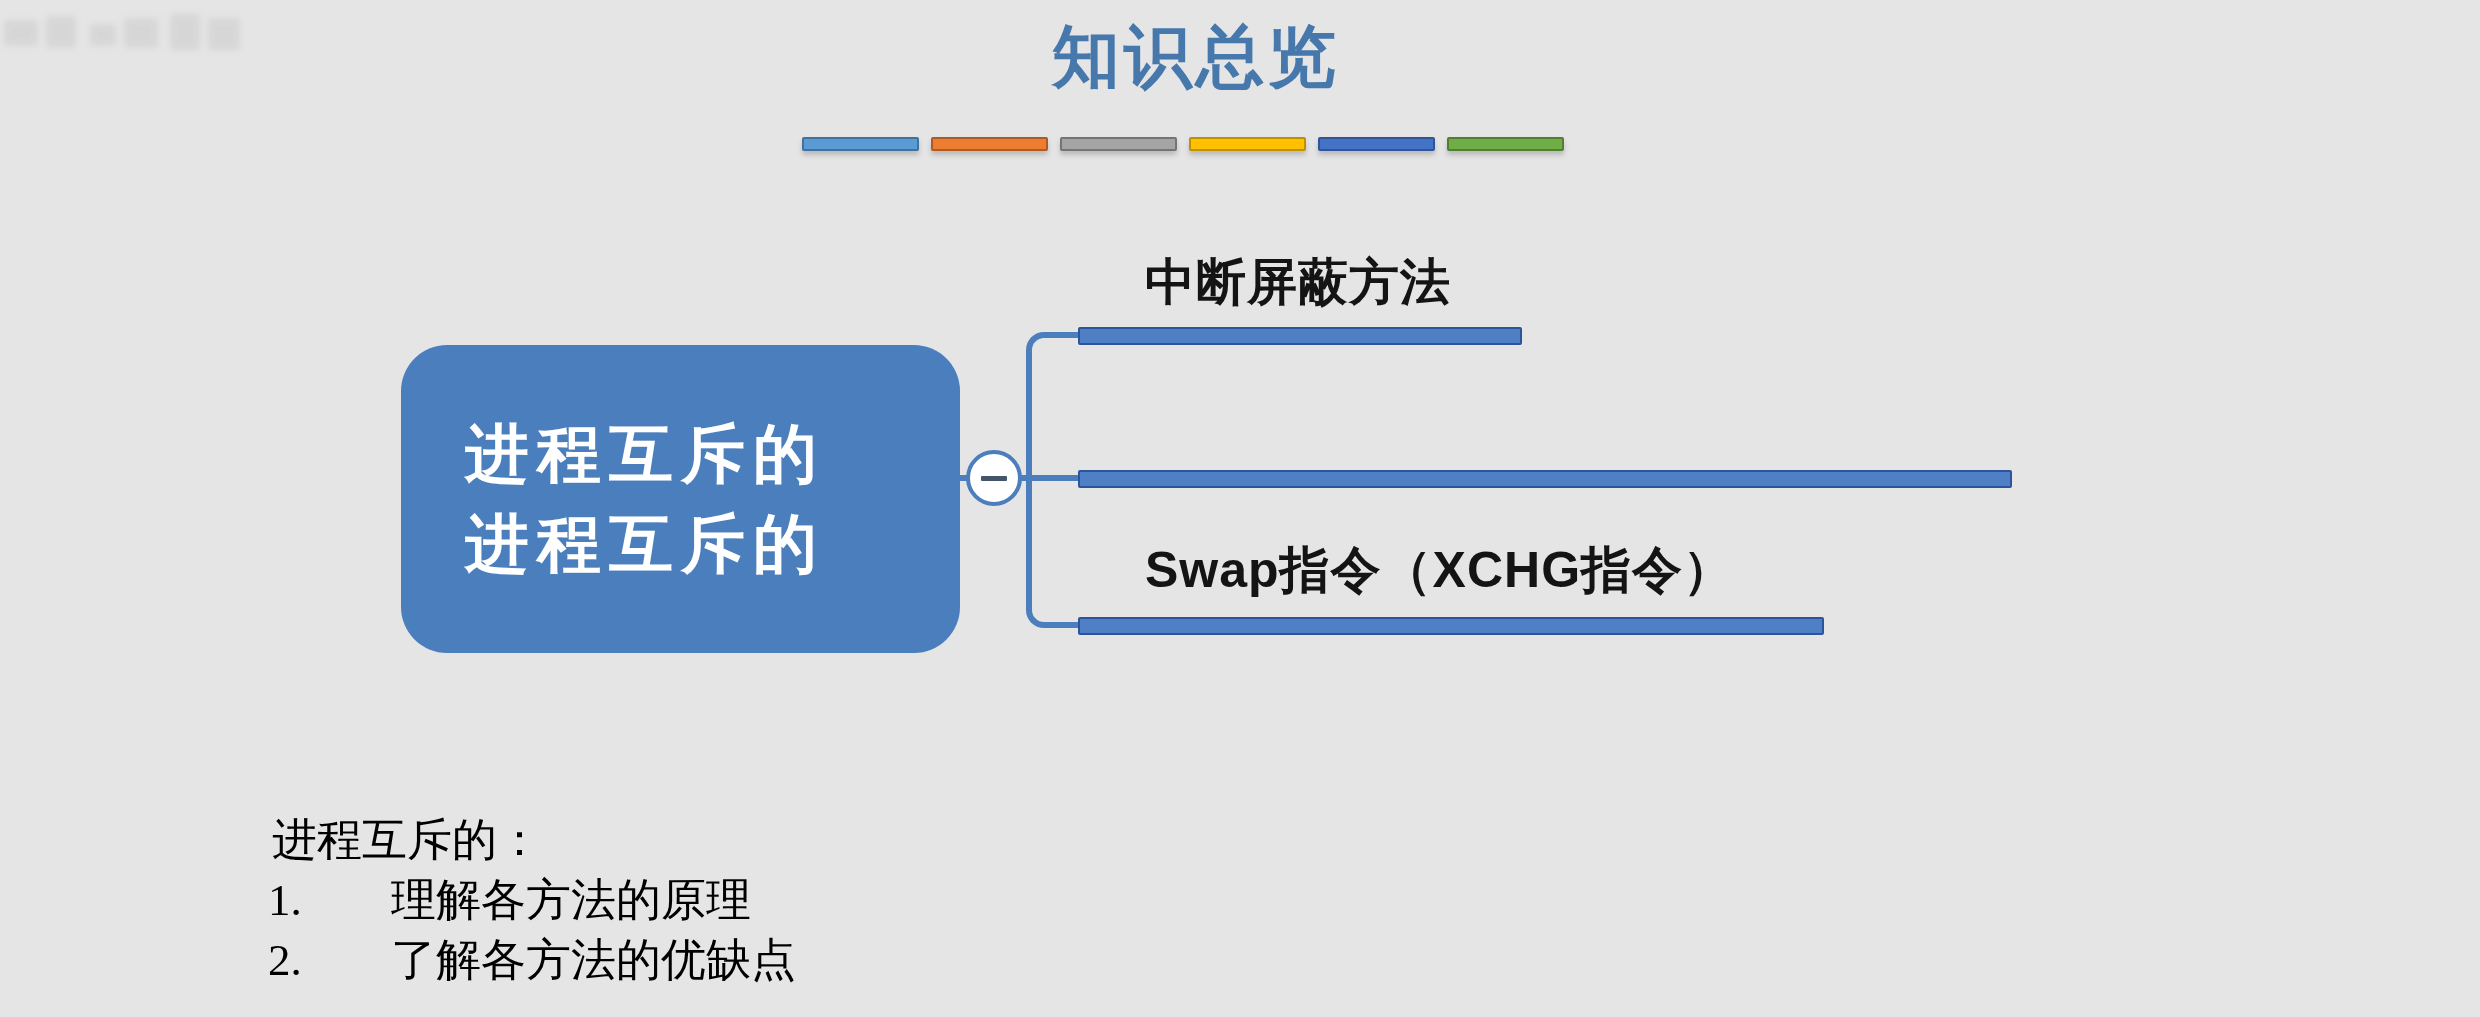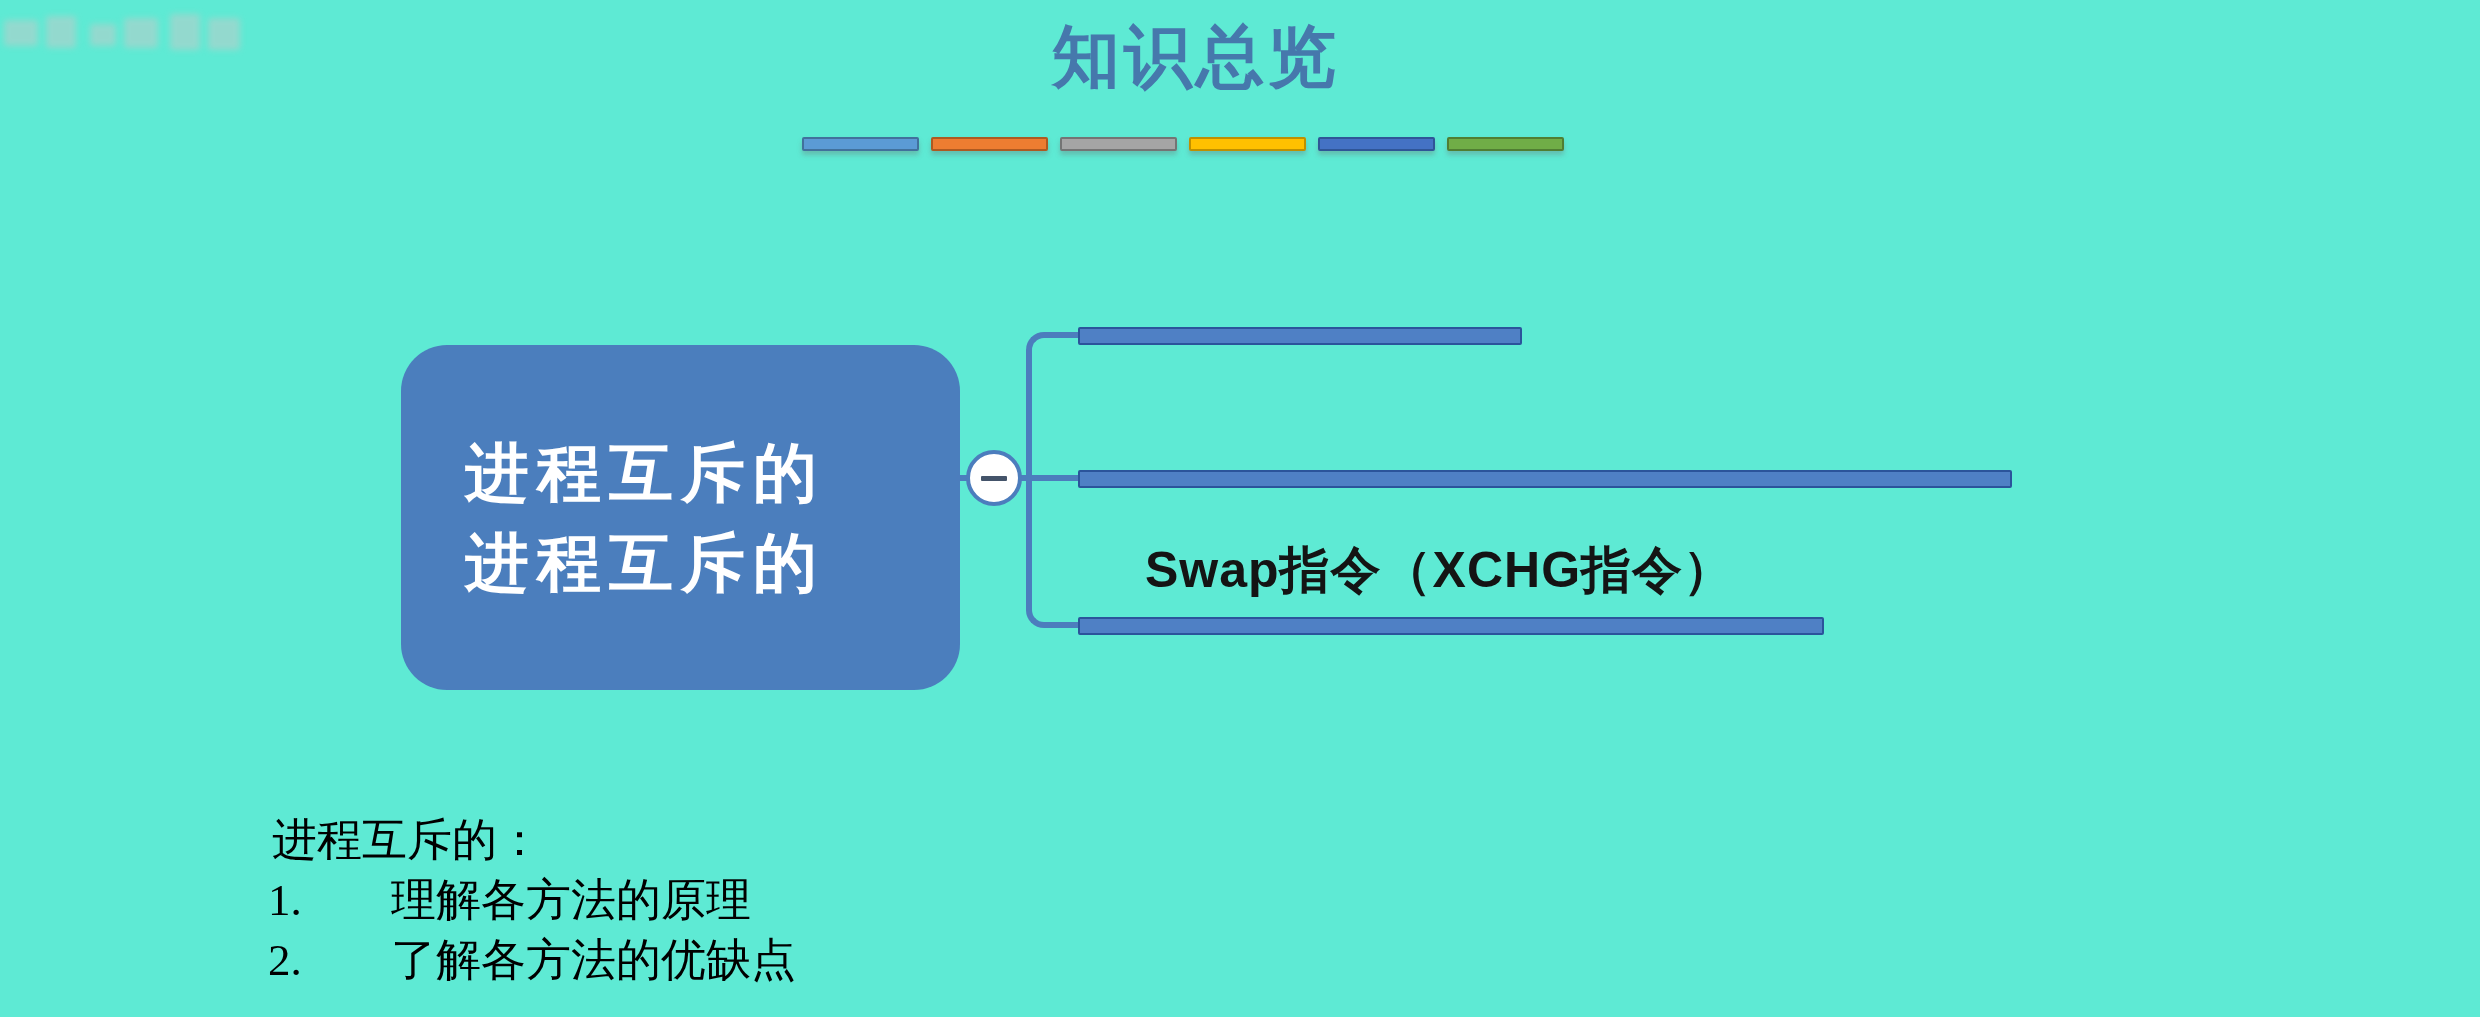--- a/index.html
+++ b/index.html
@@ -1,17 +1,17 @@
 <!DOCTYPE html>
 <html style="--root-fill: #4B7EBD; --link: #4C7DBD; --bar-fill: #4F80C5; --bar-border: #2B549B; --minus: #44546A; --title-color: #4678AC;"><head>
 <meta charset="utf-8">
 <style>
   html,body{margin:0;padding:0;background:#ffffff;}
   .stage{
-    position:relative; width:2480px; height:1017px; background:#5eead4;
+    position:relative; width:2480px; height:1017px; background:#e5e5e5;
     overflow:hidden; font-family:"Liberation Sans", sans-serif;
   }
 
   
   .watermark{position:absolute; left:4px; top:8px; width:250px; height:52px; opacity:.5; filter:blur(3px);}
   .wm-blob{position:absolute; background:#c9c9c9; border-radius:3px;}
 
   
   .page-title{
     position:absolute; left:996px; top:12px; width:400px; text-align:center;
@@ -21,21 +21,21 @@
 
   
   .divider{position:absolute; left:802px; top:137px; display:flex; gap:12px;}
   .divider-bar{
     width:117px; height:14px; border:2px solid #555; border-radius:2px;
     box-sizing:border-box; box-shadow:0 4px 5px rgba(110,110,110,0.35);
   }
 
   
   .root-box{
-    position:absolute; left:401px; top:345px; width:559px; height:345px;
+    position:absolute; left:401px; top:345px; width:559px; height:308px;
     background:var(--root-fill,#4B7EBD); border-radius:46px;
     display:flex; flex-direction:column; justify-content:center;
     padding-left:64px; box-sizing:border-box; gap:26px;
   }
   .root-line{
     color:#ffffff; font-size:64px; font-weight:700; letter-spacing:8px;
     line-height:1; white-space:nowrap;
   }
   .link-mid{position:absolute; left:956px; top:475px; width:122px; height:6px; background:var(--link,#4C7DBD);}
   .elbow-top{
@@ -112,20 +112,21 @@
   </div>
 
   <div class="link-mid"></div>
   <div class="elbow-top"></div>
   <div class="elbow-bottom"></div>
 
   <div class="collapse-circle">
     <div class="minus-bar"></div>
   </div>
 
+  <div class="branch-label label-1">中断屏蔽方法</div>
   <div class="branch-bar bar-1"></div>
 
   <div class="branch-bar bar-2"></div>
 
   <div class="branch-label label-3">Swap指令（XCHG指令）</div>
   <div class="branch-bar bar-3"></div>
 
   <div class="notes">
     <div class="notes-heading">进程互斥的：</div>
     <div class="note-row">

